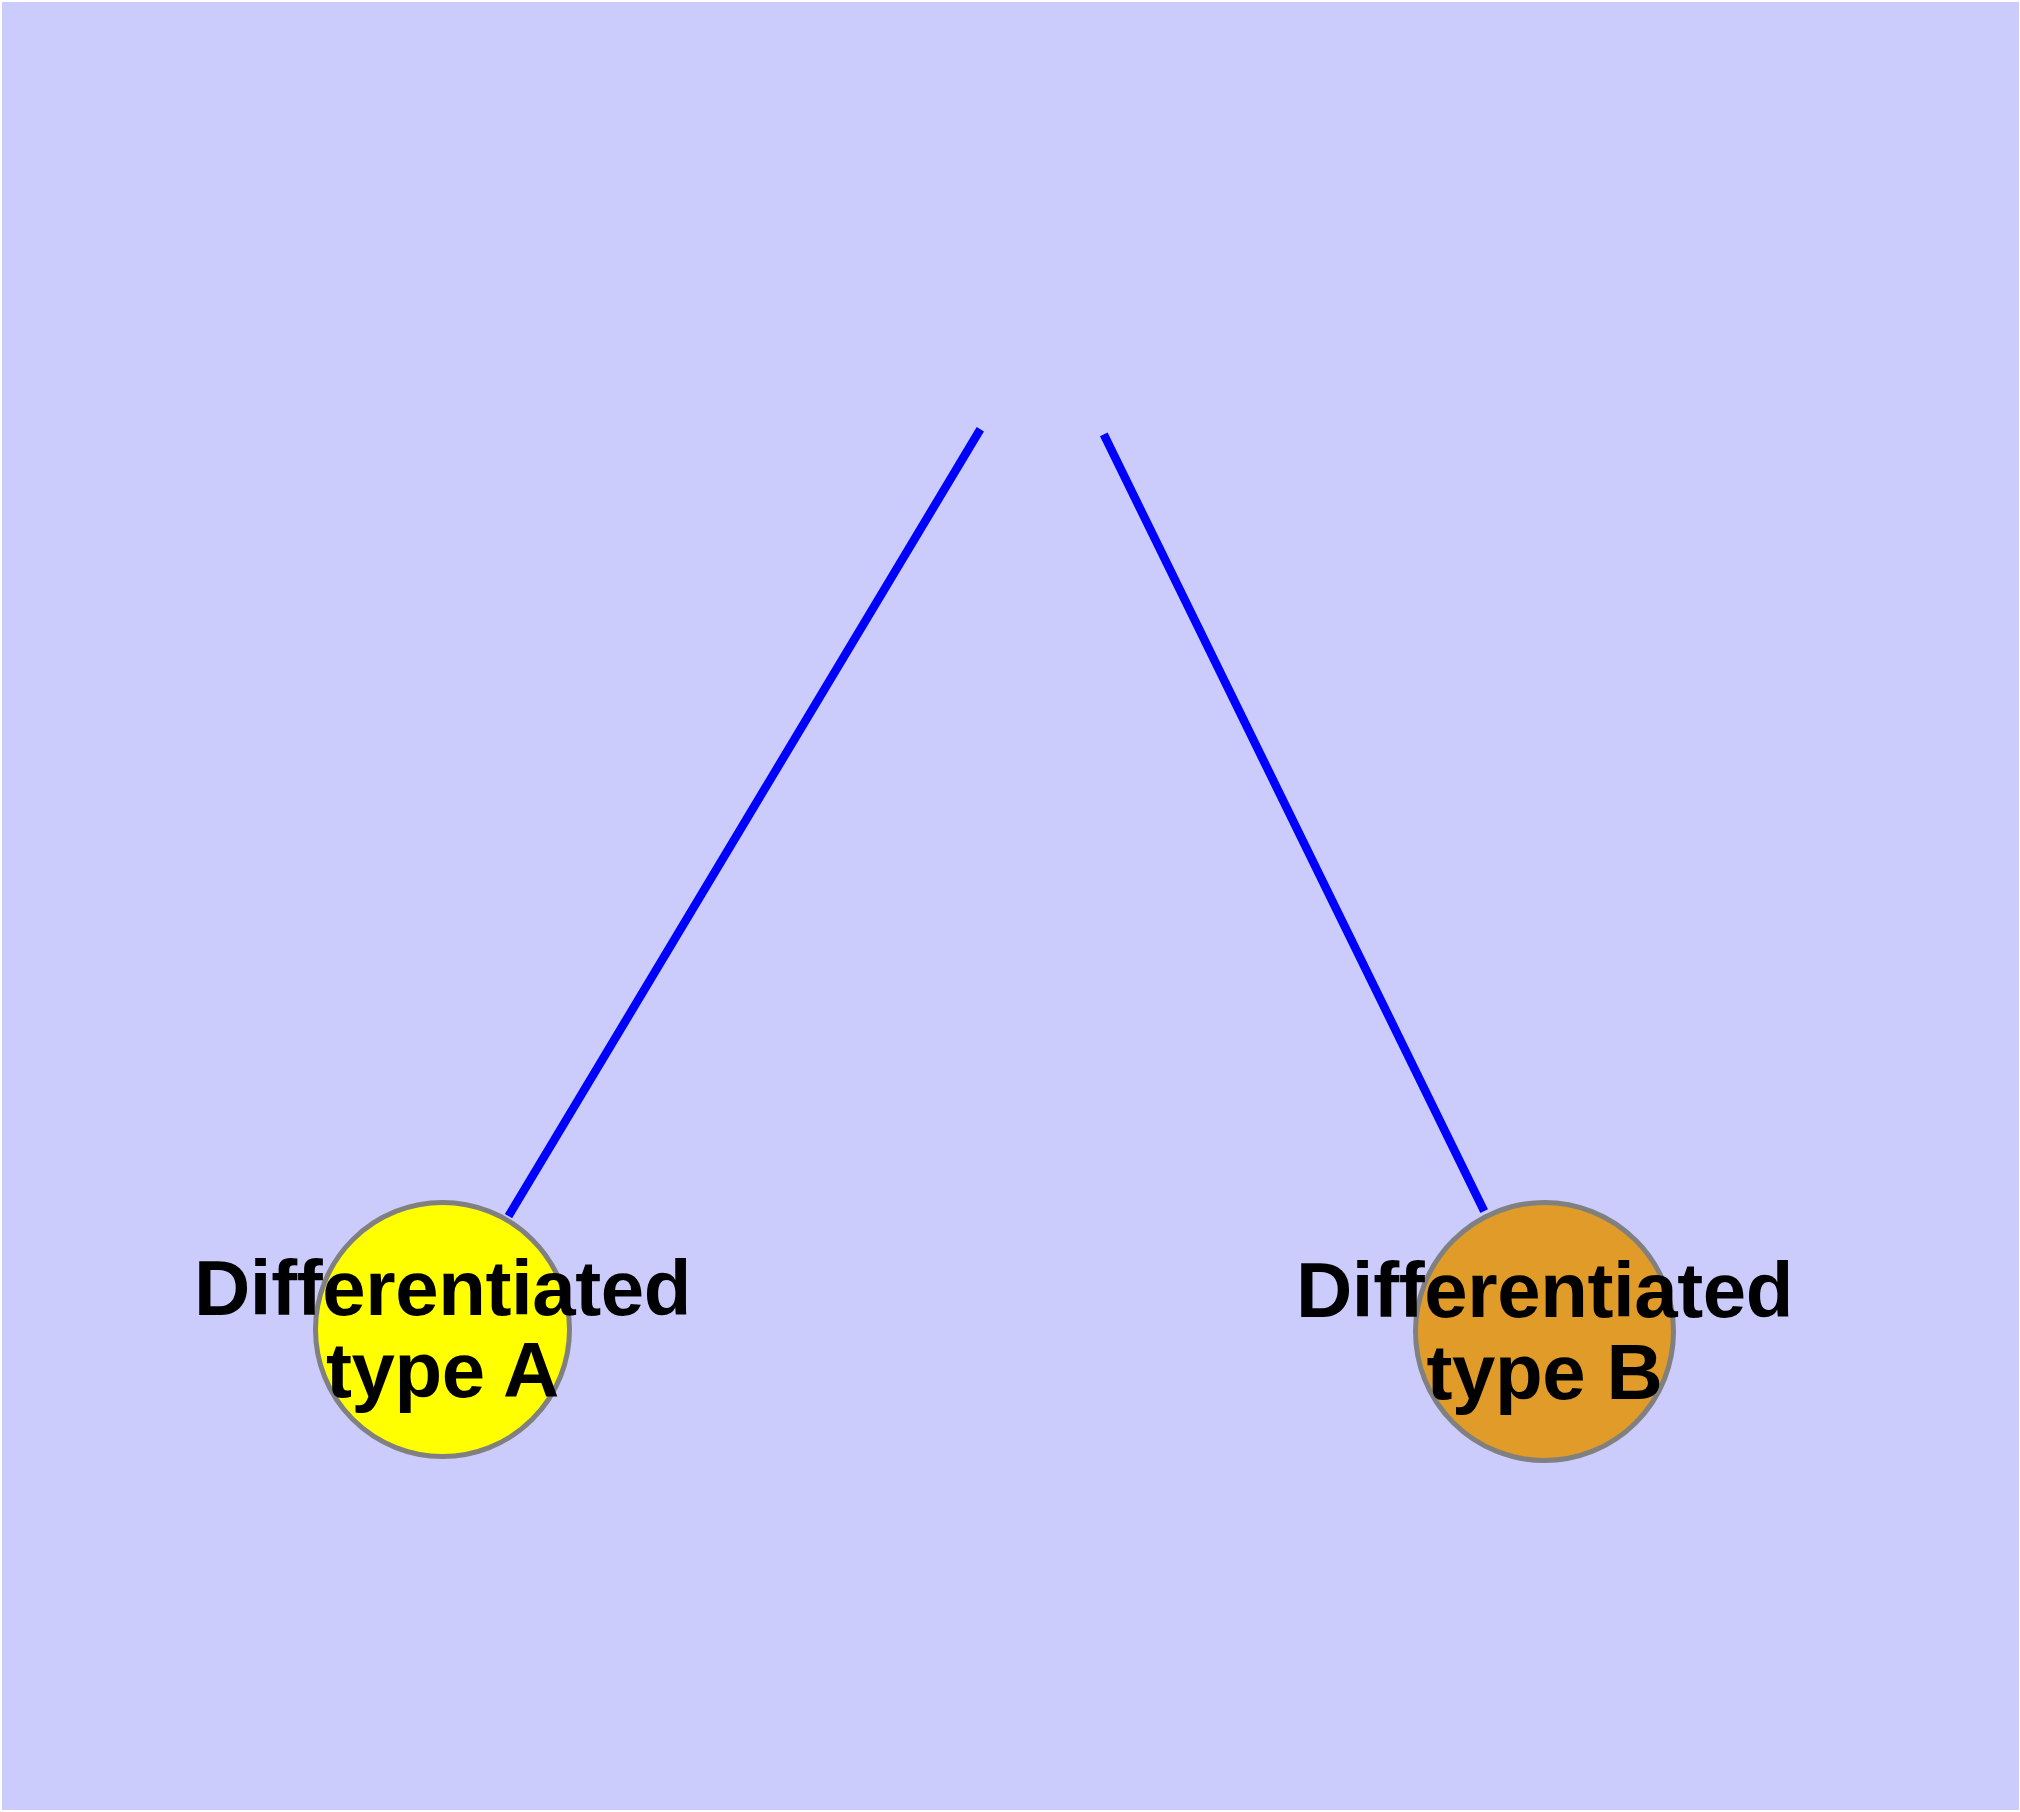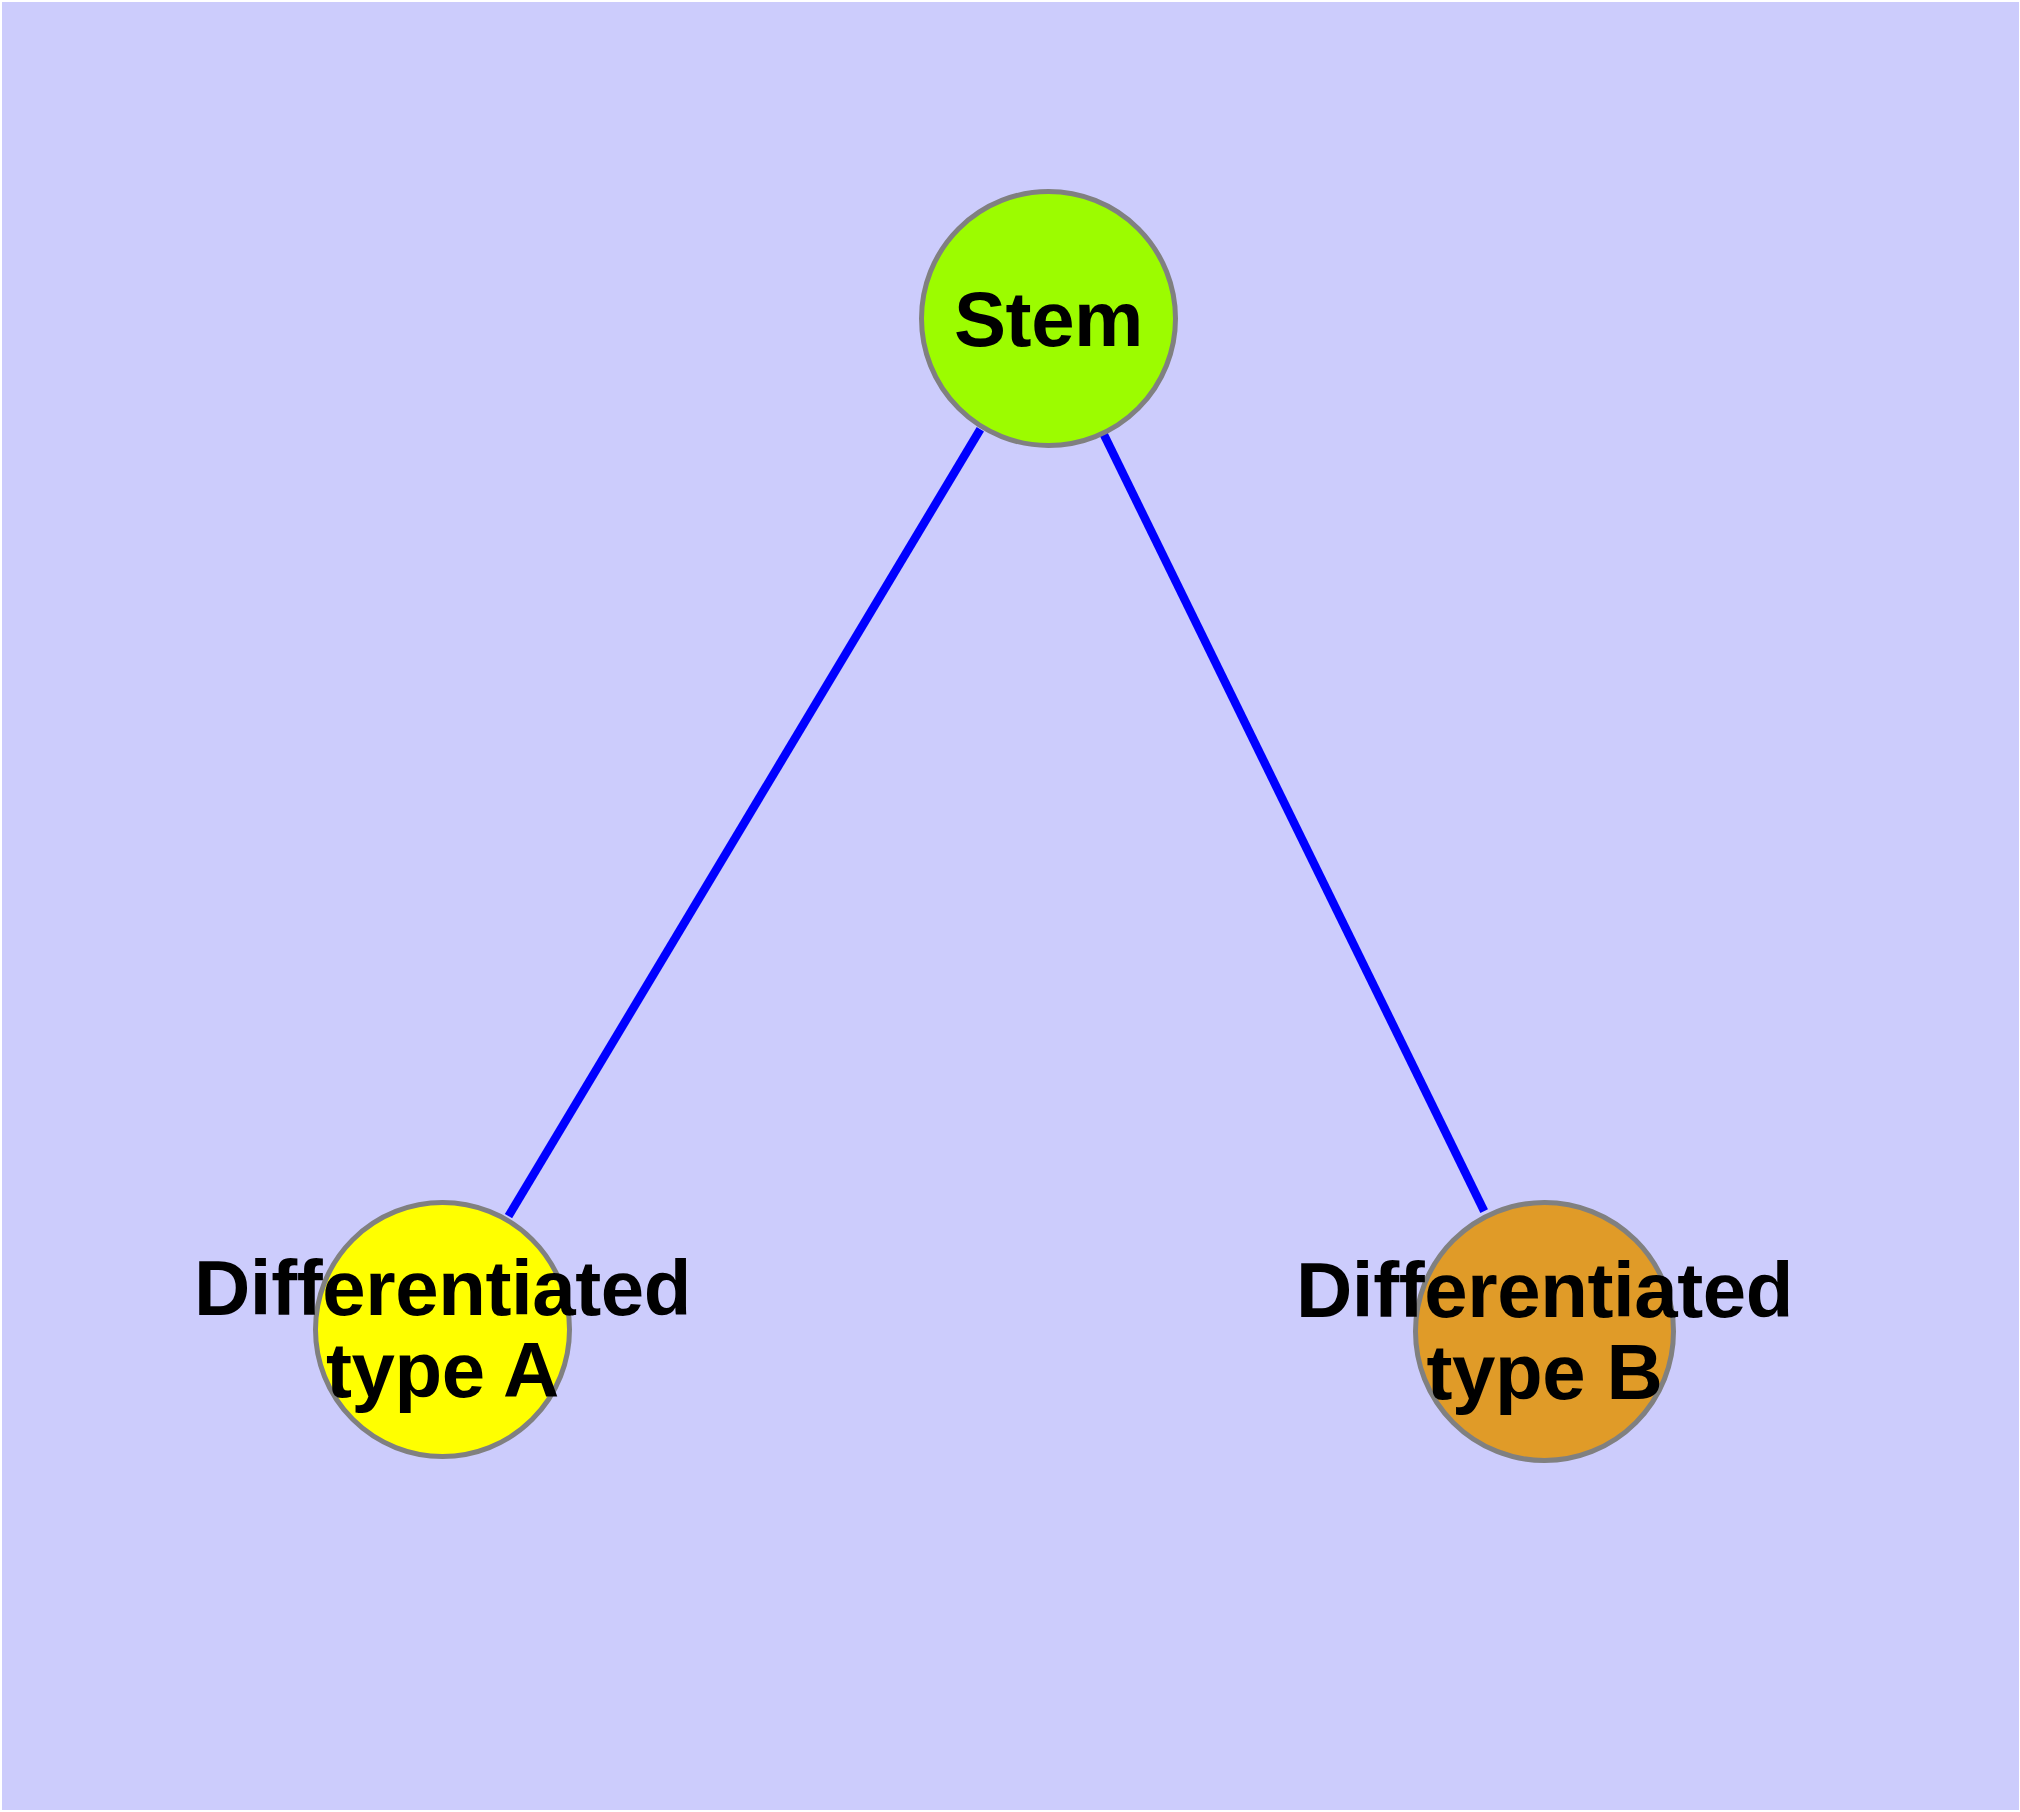--- a/index.html
+++ b/index.html
@@ -67,23 +67,20 @@
 
   <svg id="edge-layer" viewBox="0 0 2384 2138" preserveAspectRatio="none">
     <g id="edges-group">
         <line x1="1156.3468674537255" y1="505.23522675203554" x2="598.6531325462745" y2="1435.7647732479645" stroke="#0000ff" stroke-width="10" stroke-linecap="butt"></line>
         <line x1="1302.271327104199" y1="511.4174972470387" x2="1751.8493091428052" y2="1429.7861955994053" stroke="#0000ff" stroke-width="10" stroke-linecap="butt"></line>
       </g>
   </svg>
 
   <div id="node-layer">
 
-    <div class="node" style="left: 917px; top: 187px; width: 259px; height: 259px; background: rgb(156, 252, 0); border: 5.1px solid rgb(128, 128, 128);">
-      <span class="node-label" style="font-size: 78px; color: rgb(0, 0, 0);">Stem</span>
-    </div>
 
     <div class="node" style="left: 311px; top: 1198px; width: 259px; height: 259px; background: rgb(255, 255, 0); border: 5.1px solid rgb(128, 128, 128);">
       <span class="node-label" style="font-size: 78px; color: rgb(0, 0, 0);">Differentiated
 type A</span>
     </div>
 
     <div class="node" style="left: 1411px; top: 1198px; width: 263px; height: 263px; background: rgb(224, 155, 40); border: 5.1px solid rgb(128, 128, 128);">
       <span class="node-label" style="font-size: 78px; color: rgb(0, 0, 0);">Differentiated
 type B</span>
     </div>

